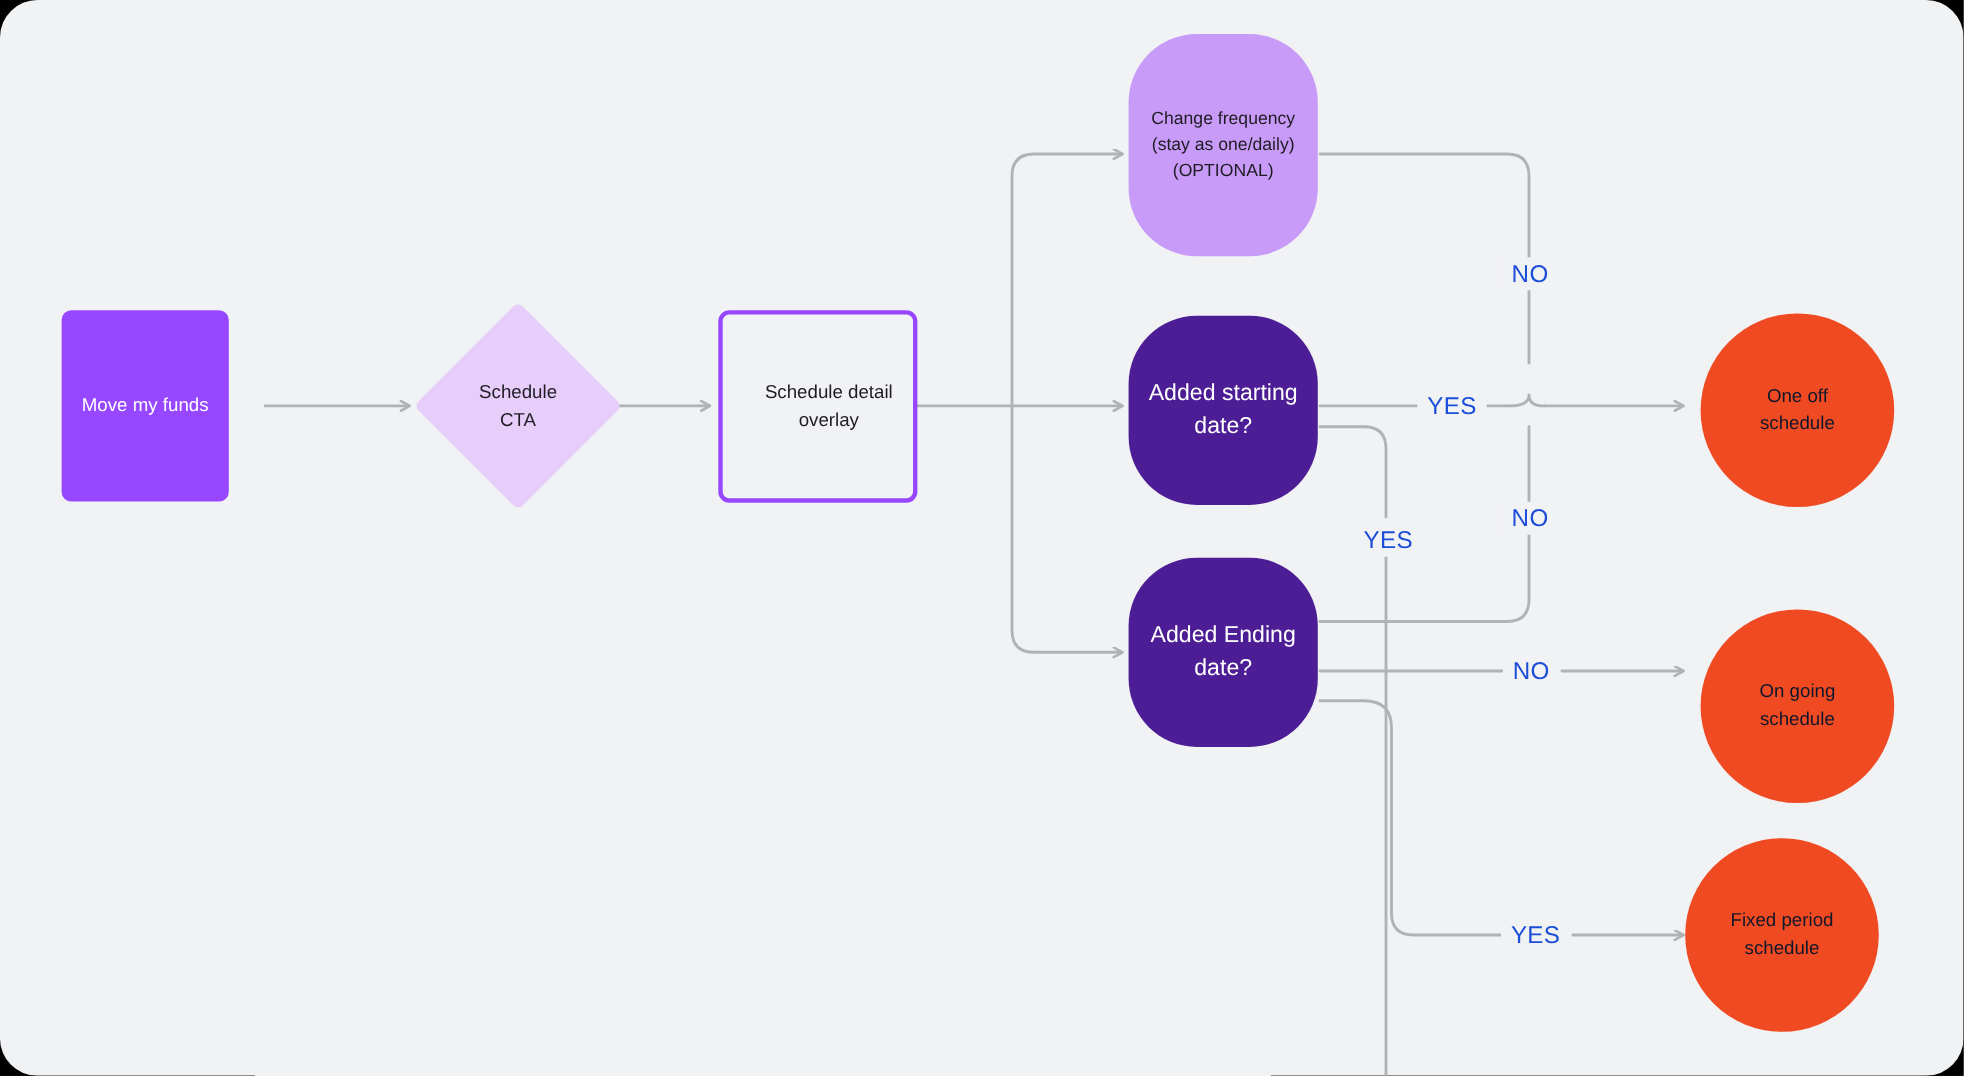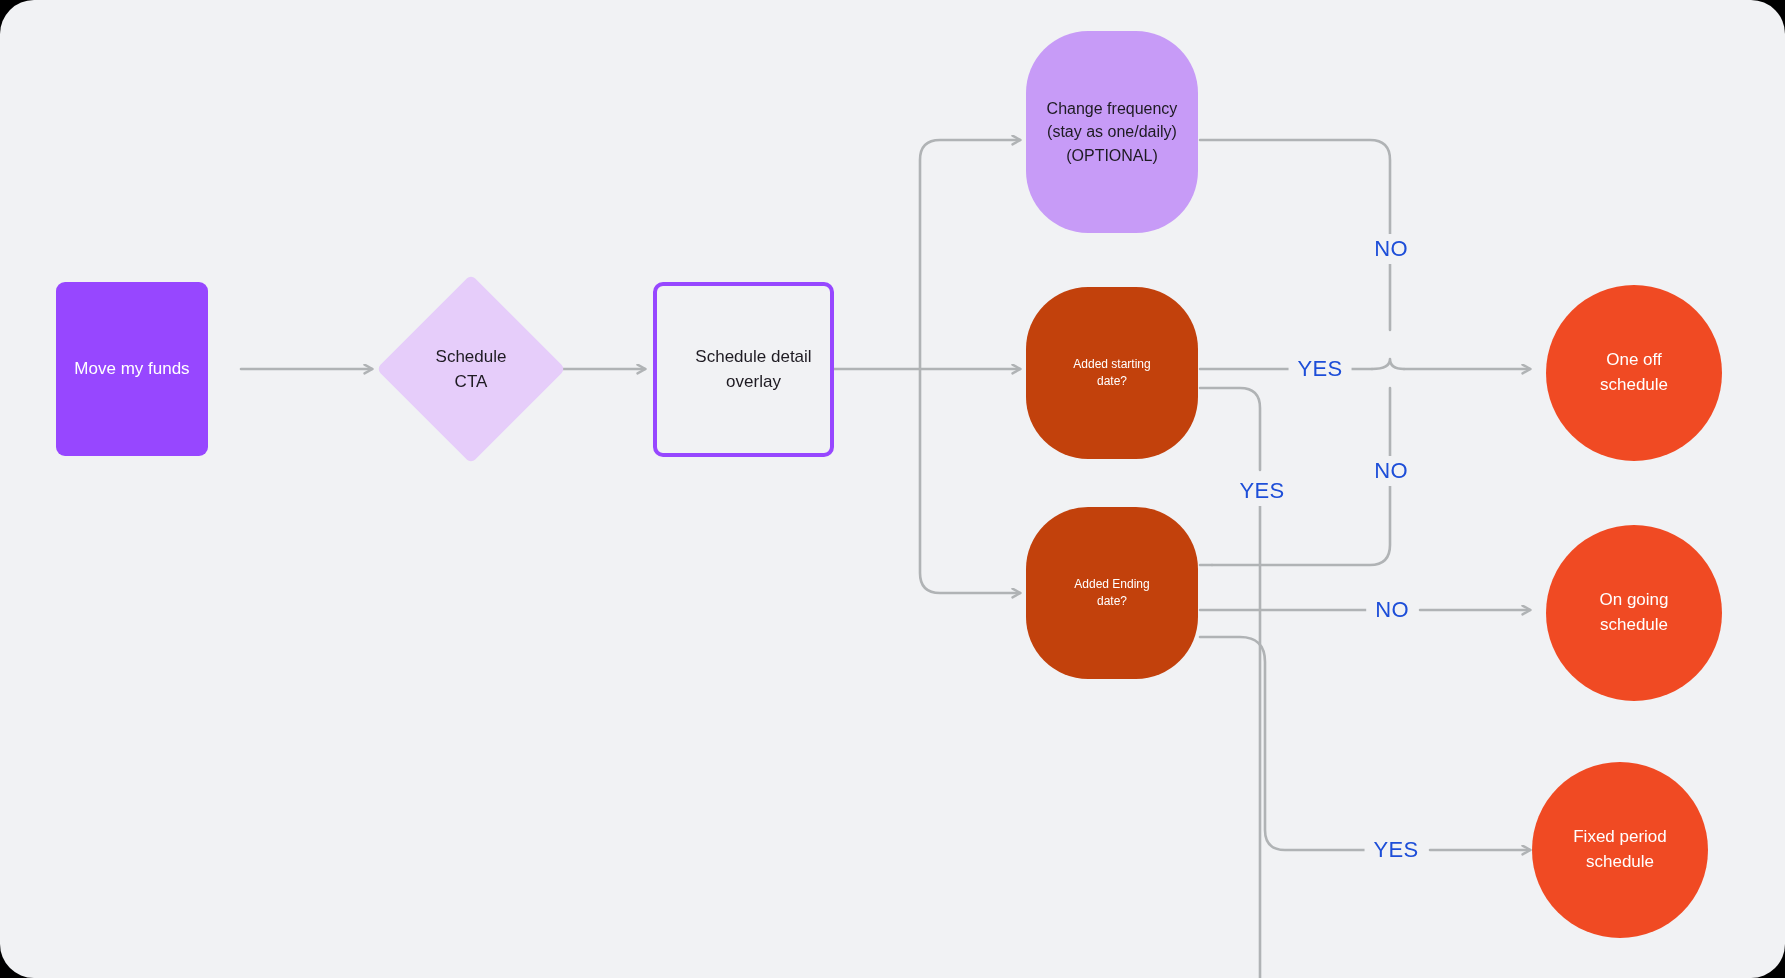--- a/index.html
+++ b/index.html
@@ -87,30 +87,30 @@
   }
   
   .n-blob-light {
     background: #c79bf7;
     border-radius: 62px;
     color: #1e1b22;
     font-size: 16px;
   }
   
   .n-blob {
-    background: #c2410c;
+    background: #4c1d95;
     border-radius: 62px;
     color: #ffffff;
-    font-size: 12px;
+    font-size: 21px;
   }
   
   .n-circle {
     background: #f04a23;
     border-radius: 50%;
-    color: #ffffff;
+    color: #0f172a;
     font-size: 17px;
   }
   
   .edge-label {
     position: absolute;
     color: #1d4ed8;
     font-size: 22px;
     letter-spacing: 0.3px;
     background: #f1f2f4;
     padding: 2px 9px;
@@ -194,21 +194,21 @@
   <div class="node n-blob" style="left:1026px; top:507px; width:172px; height:172px;justify-content:center;">
     <span class="node-label">Added Ending
 date?</span>
   </div>
 
   <div class="node n-circle" style="left:1546px; top:285px; width:176px; height:176px;">
     <span class="node-label">One off
 schedule</span>
   </div>
 
-  <div class="node n-circle" style="left:1546px; top:525px; width:176px; height:176px;">
+  <div class="node n-circle" style="left:1546px; top:554px; width:176px; height:176px;">
     <span class="node-label">On going
 schedule</span>
   </div>
 
   <div class="node n-circle" style="left:1532px; top:762px; width:176px; height:176px;">
     <span class="node-label">Fixed period
 schedule</span>
   </div>
 
   <div class="edge-label" style="left:1391px; top:249px;">NO</div>

